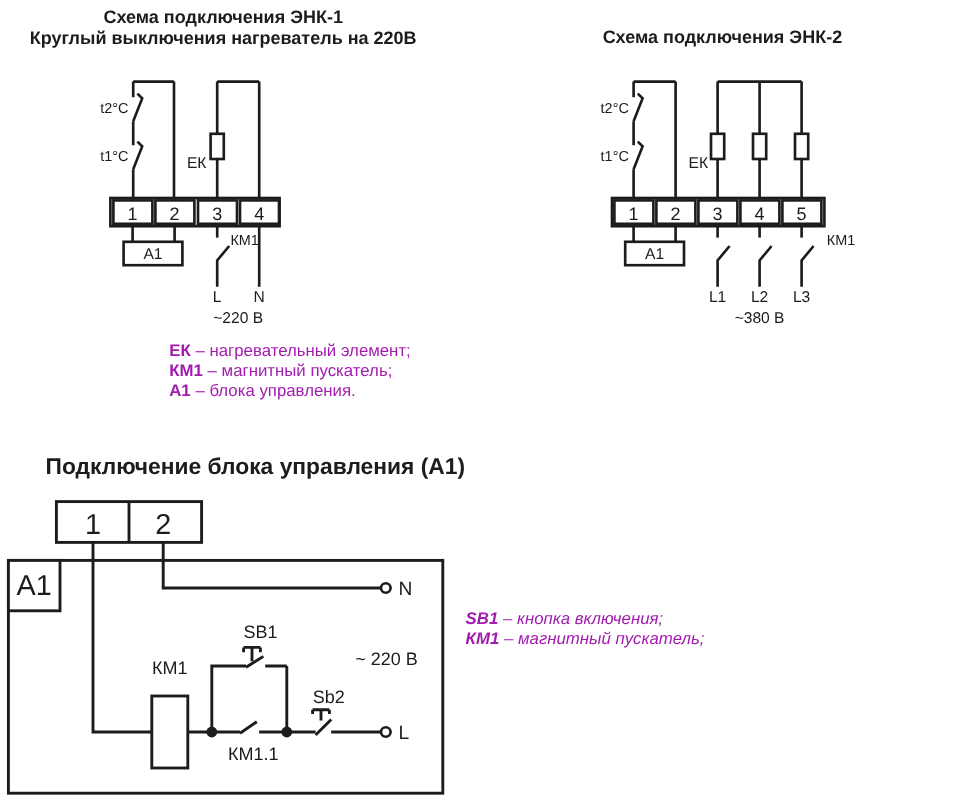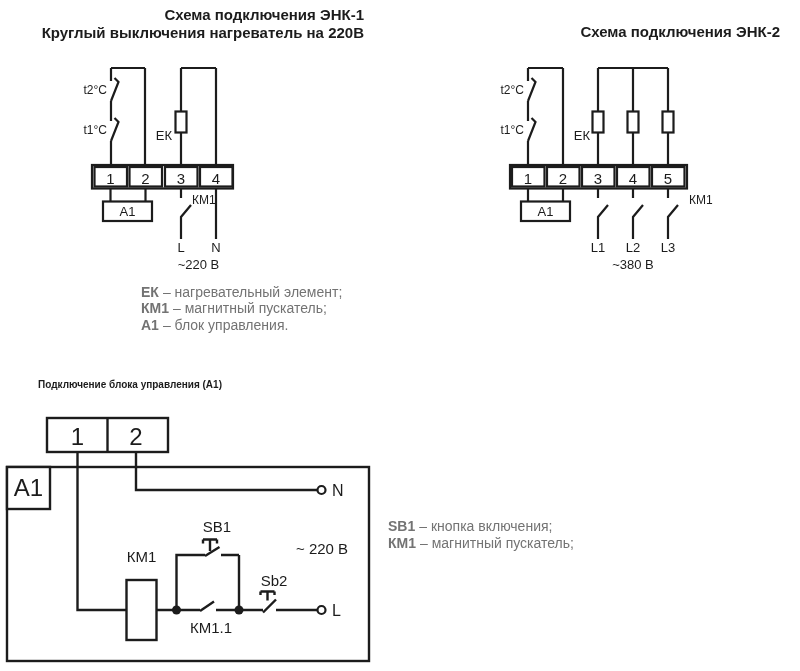--- a/index.html
+++ b/index.html
@@ -1,18 +1,18 @@
 <!DOCTYPE html>
 <html><head>
 <meta charset="utf-8">
 <style>
   html,body{margin:0;padding:0;background:#fff;}
   .page{position:relative;width:800px;height:671px;background:#fff;overflow:hidden;
         font-family:"Liberation Sans","DejaVu Sans",sans-serif;color:#1c1c1c;}
-  .title{position:absolute;width:356px;text-align:right;font-weight:bold;
+  .title{position:absolute;width:356px;text-align:center;font-weight:bold;
          font-size:15px;line-height:17.5px;}
   #title-enk1{left:8px;top:6px;}
   #title-enk2{left:424px;top:23px;}
   .svg-diagram{position:absolute;}
   #svg-enk1{left:55px;top:55px;}
   #svg-enk2{left:495px;top:55px;}
   #svg-control{left:5px;top:410px;}
   svg .w{fill:none;stroke:#1c1c1c;stroke-width:2.2px;}
   svg .w3{fill:none;stroke:#1c1c1c;stroke-width:2.4px;}
   svg .box{fill:#ffffff;stroke:#1c1c1c;stroke-width:2.2px;}
@@ -21,25 +21,25 @@
   svg .term{fill:#ffffff;stroke:#1c1c1c;stroke-width:2.2px;}
   svg text{fill:#1c1c1c;font-family:"Liberation Sans","DejaVu Sans",sans-serif;}
   .lbl-sm{font-size:12px;}
   .lbl-md{font-size:13px;}
   .lbl-num{font-size:15px;}
   .lbl-big{font-size:24px;}
   .lbl-c{font-size:15px;}
   .lbl-ln{font-size:16px;}
   .mid{text-anchor:middle;}
   .end{text-anchor:end;}
-  .legend{position:absolute;font-size:14px;color:#737373;white-space:nowrap;}
+  .legend{position:absolute;font-size:14px;color:#a21caf;white-space:nowrap;}
   #legend-components{left:141px;top:284px;line-height:16.3px;}
-  #legend-control{left:388px;top:518px;line-height:17px;}
+  #legend-control{left:388px;top:507px;line-height:17px;font-style:italic;}
   .legend .t{font-weight:bold;margin-right:4px;}
-  .section-heading{position:absolute;left:38px;top:379px;font-size:10px;font-weight:bold;}
+  .section-heading{position:absolute;left:38px;top:379px;font-size:19px;font-weight:bold;}
 </style>
 </head>
 <body>
 
 <div class="page">
 
   <div class="title" id="title-enk1">
     <div>Схема подключения ЭНК-1</div>
     <div>Круглый выключения нагреватель на 220В</div>
   </div>
@@ -134,21 +134,21 @@
     <text class="lbl-sm" x="194" y="149">КМ1</text>
     <text class="lbl-md mid" x="103" y="197">L1</text>
     <text class="lbl-md mid" x="138" y="197">L2</text>
     <text class="lbl-md mid" x="173" y="197">L3</text>
     <text class="lbl-md mid" x="138" y="214">~380 В</text>
   </svg>
 
   <div class="legend" id="legend-components">
     <div><span class="t">ЕК</span><span>– нагревательный элемент;</span></div>
     <div><span class="t">КМ1</span><span>– магнитный пускатель;</span></div>
-    <div><span class="t">А1</span><span>– блок управления.</span></div>
+    <div><span class="t">А1</span><span>– блока управления.</span></div>
   </div>
 
   <div class="section-heading">Подключение блока управления (А1)</div>
 
   <svg class="svg-diagram" id="svg-control" width="375" height="258" viewBox="0 0 375 258">
     <g>
       <rect class="box3" x="42" y="8" width="121" height="34"></rect>
       <path class="w3" d="M102.5,8 V42"></path>
     </g>
     <rect class="box3" x="2" y="57" width="362" height="194"></rect>

